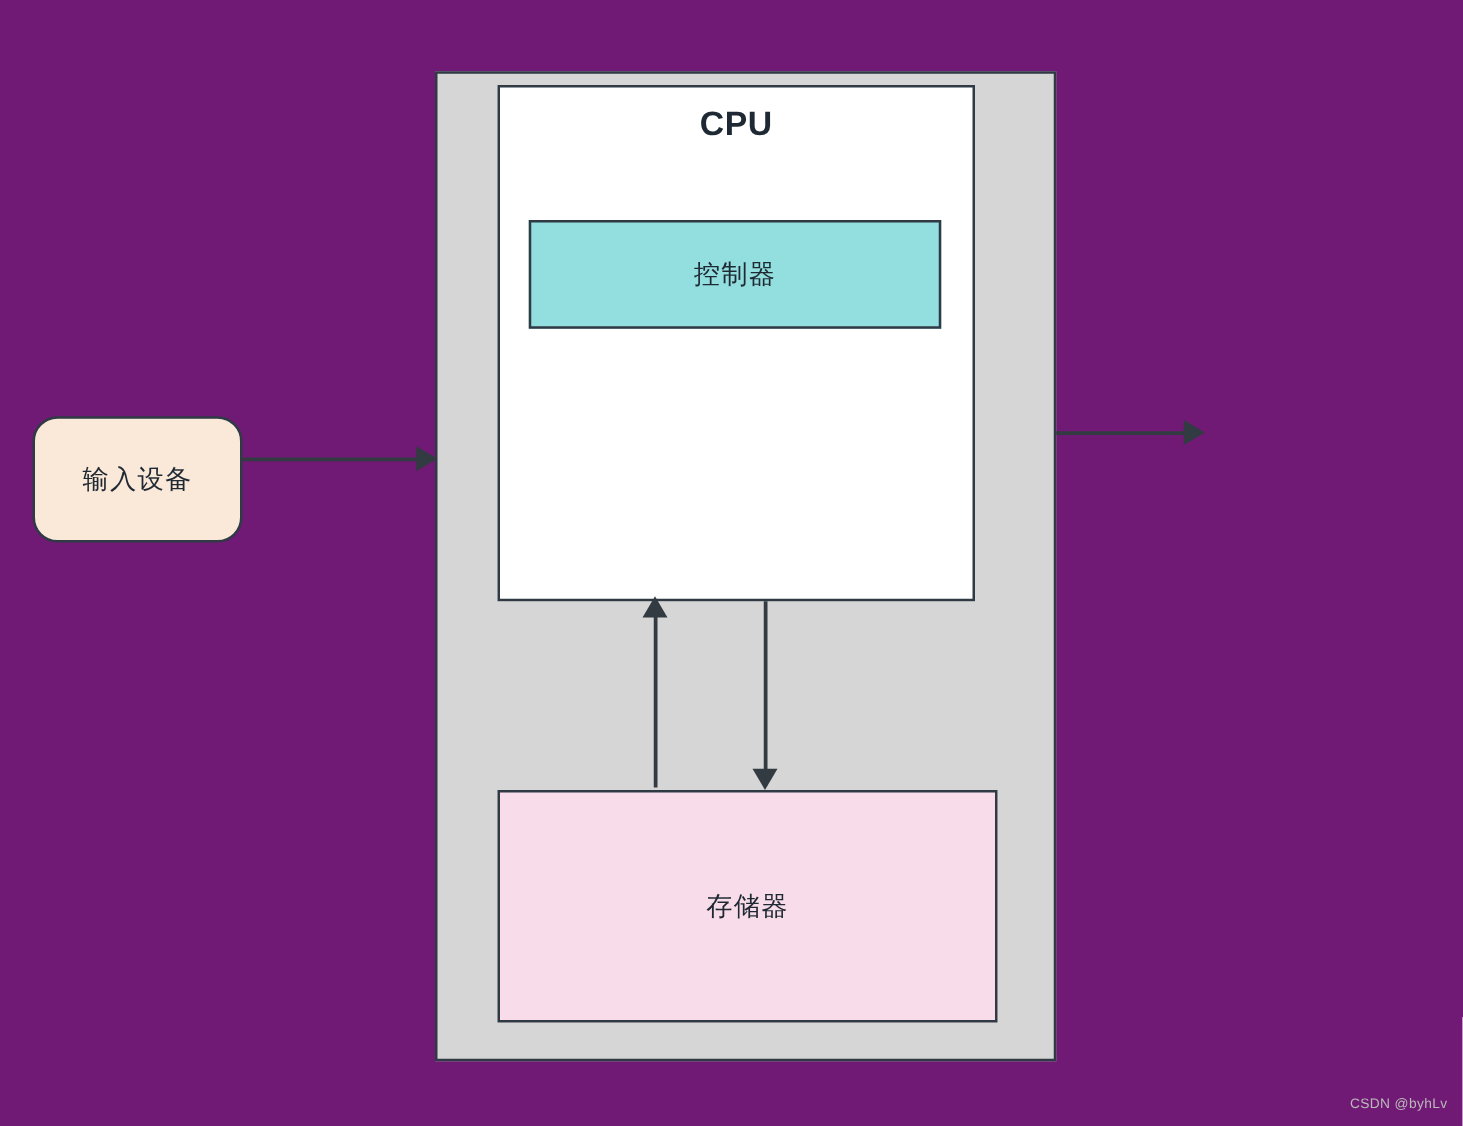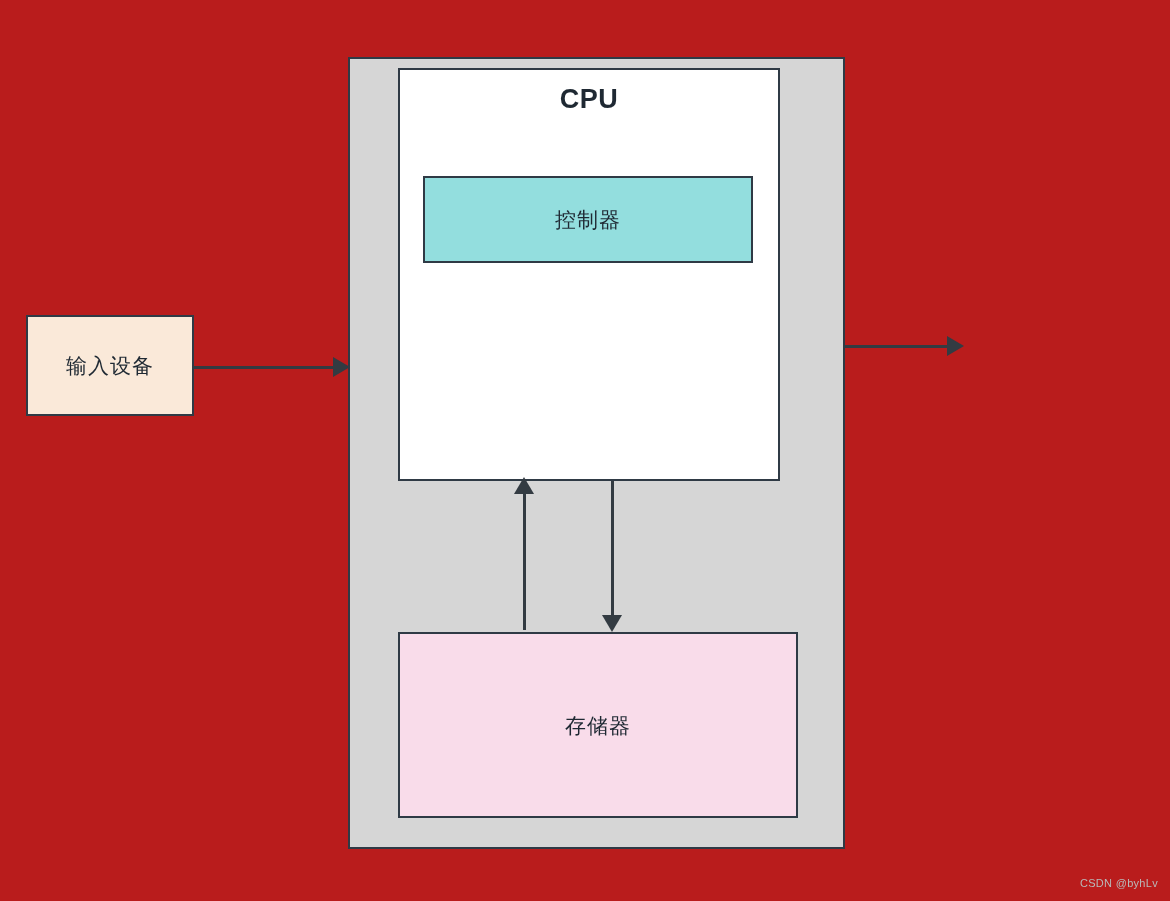--- a/index.html
+++ b/index.html
@@ -7,21 +7,21 @@
     padding: 0;
     background: #ffffff;
   }
   body {
     font-family: "Liberation Sans", "DejaVu Sans", sans-serif;
   }
   #canvas {
     position: relative;
     width: 1170px;
     height: 901px;
-    background: #b91c1c;
+    background: #701a75;
     overflow: hidden;
   }
   .node {
     position: absolute;
     box-sizing: border-box;
     border: 2px solid #2f3a45;
     display: flex;
     align-items: center;
     justify-content: center;
     color: #1f2933;
@@ -71,24 +71,25 @@
   }
   #memory-box {
     left: 398px;
     top: 632px;
     width: 400px;
     height: 186px;
     background: #f9dcea;
   }
   #input-device-box {
     left: 26px;
-    top: 315px;
+    top: 333px;
     width: 168px;
     height: 101px;
     background: #fae9d9;
+    border-radius: 20px;
   }
   #output-device-box {
     left: 962px;
     top: 295px;
     width: 168px;
     height: 101px;
     background: #5b7ae8;
   }
   
   .arrow-line-h {

